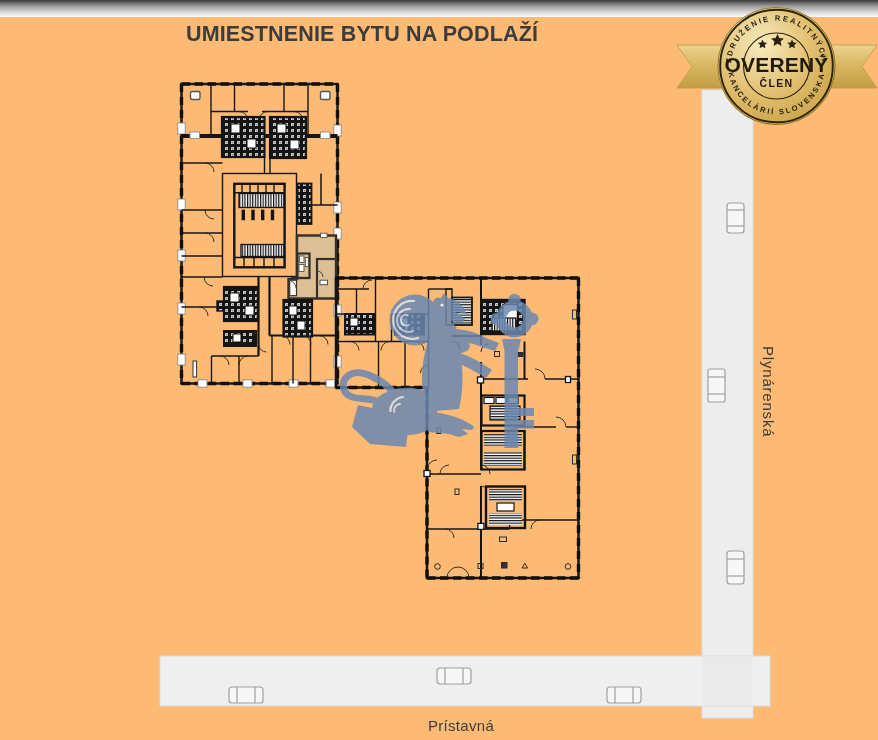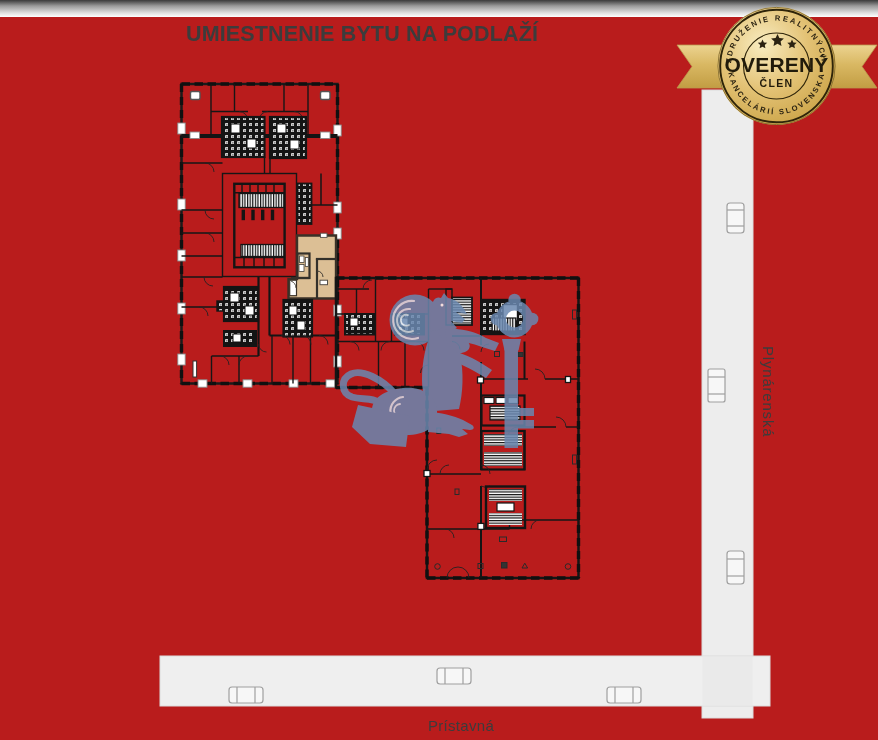--- a/index.html
+++ b/index.html
@@ -1,16 +1,16 @@
 <!DOCTYPE html>
 <html><head>
 <meta charset="utf-8">
 <style>
 html,body{margin:0;padding:0;background:#fff;}
-.page{position:relative;width:878px;height:740px;overflow:hidden;background:#b91c1c;font-family:"Liberation Sans",sans-serif;}
+.page{position:relative;width:878px;height:740px;overflow:hidden;background:#fdba74;font-family:"Liberation Sans",sans-serif;}
 </style>
 </head>
 <body>
 <div class="page">
 <svg width="878" height="740" viewBox="0 0 878 740" font-family="Liberation Sans, sans-serif">
 <defs>
 <linearGradient id="topg" x1="0" y1="0" x2="0" y2="1">
 <stop offset="0" stop-color="#3a3a3a"></stop>
           <stop offset="0.35" stop-color="#9a9a9a"></stop>
           <stop offset="0.75" stop-color="#dedede"></stop>

